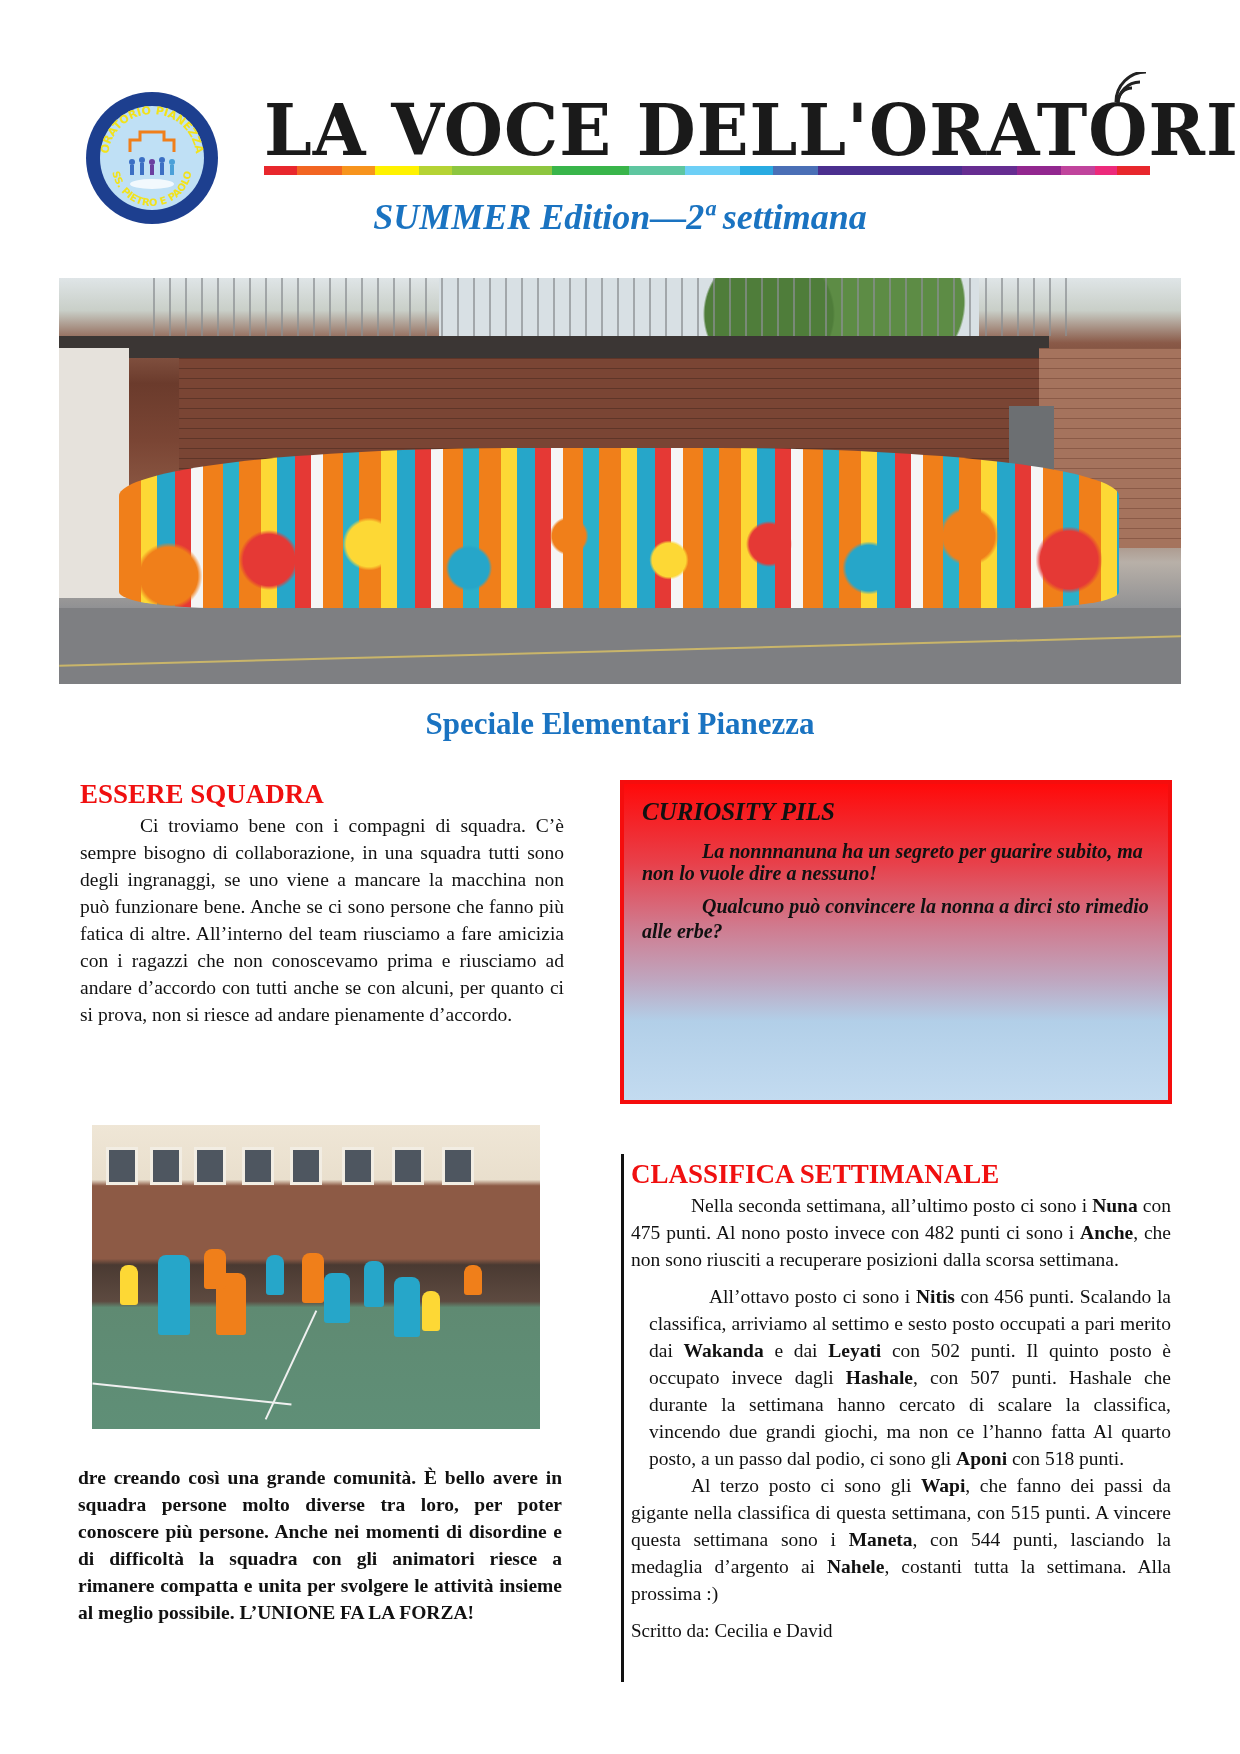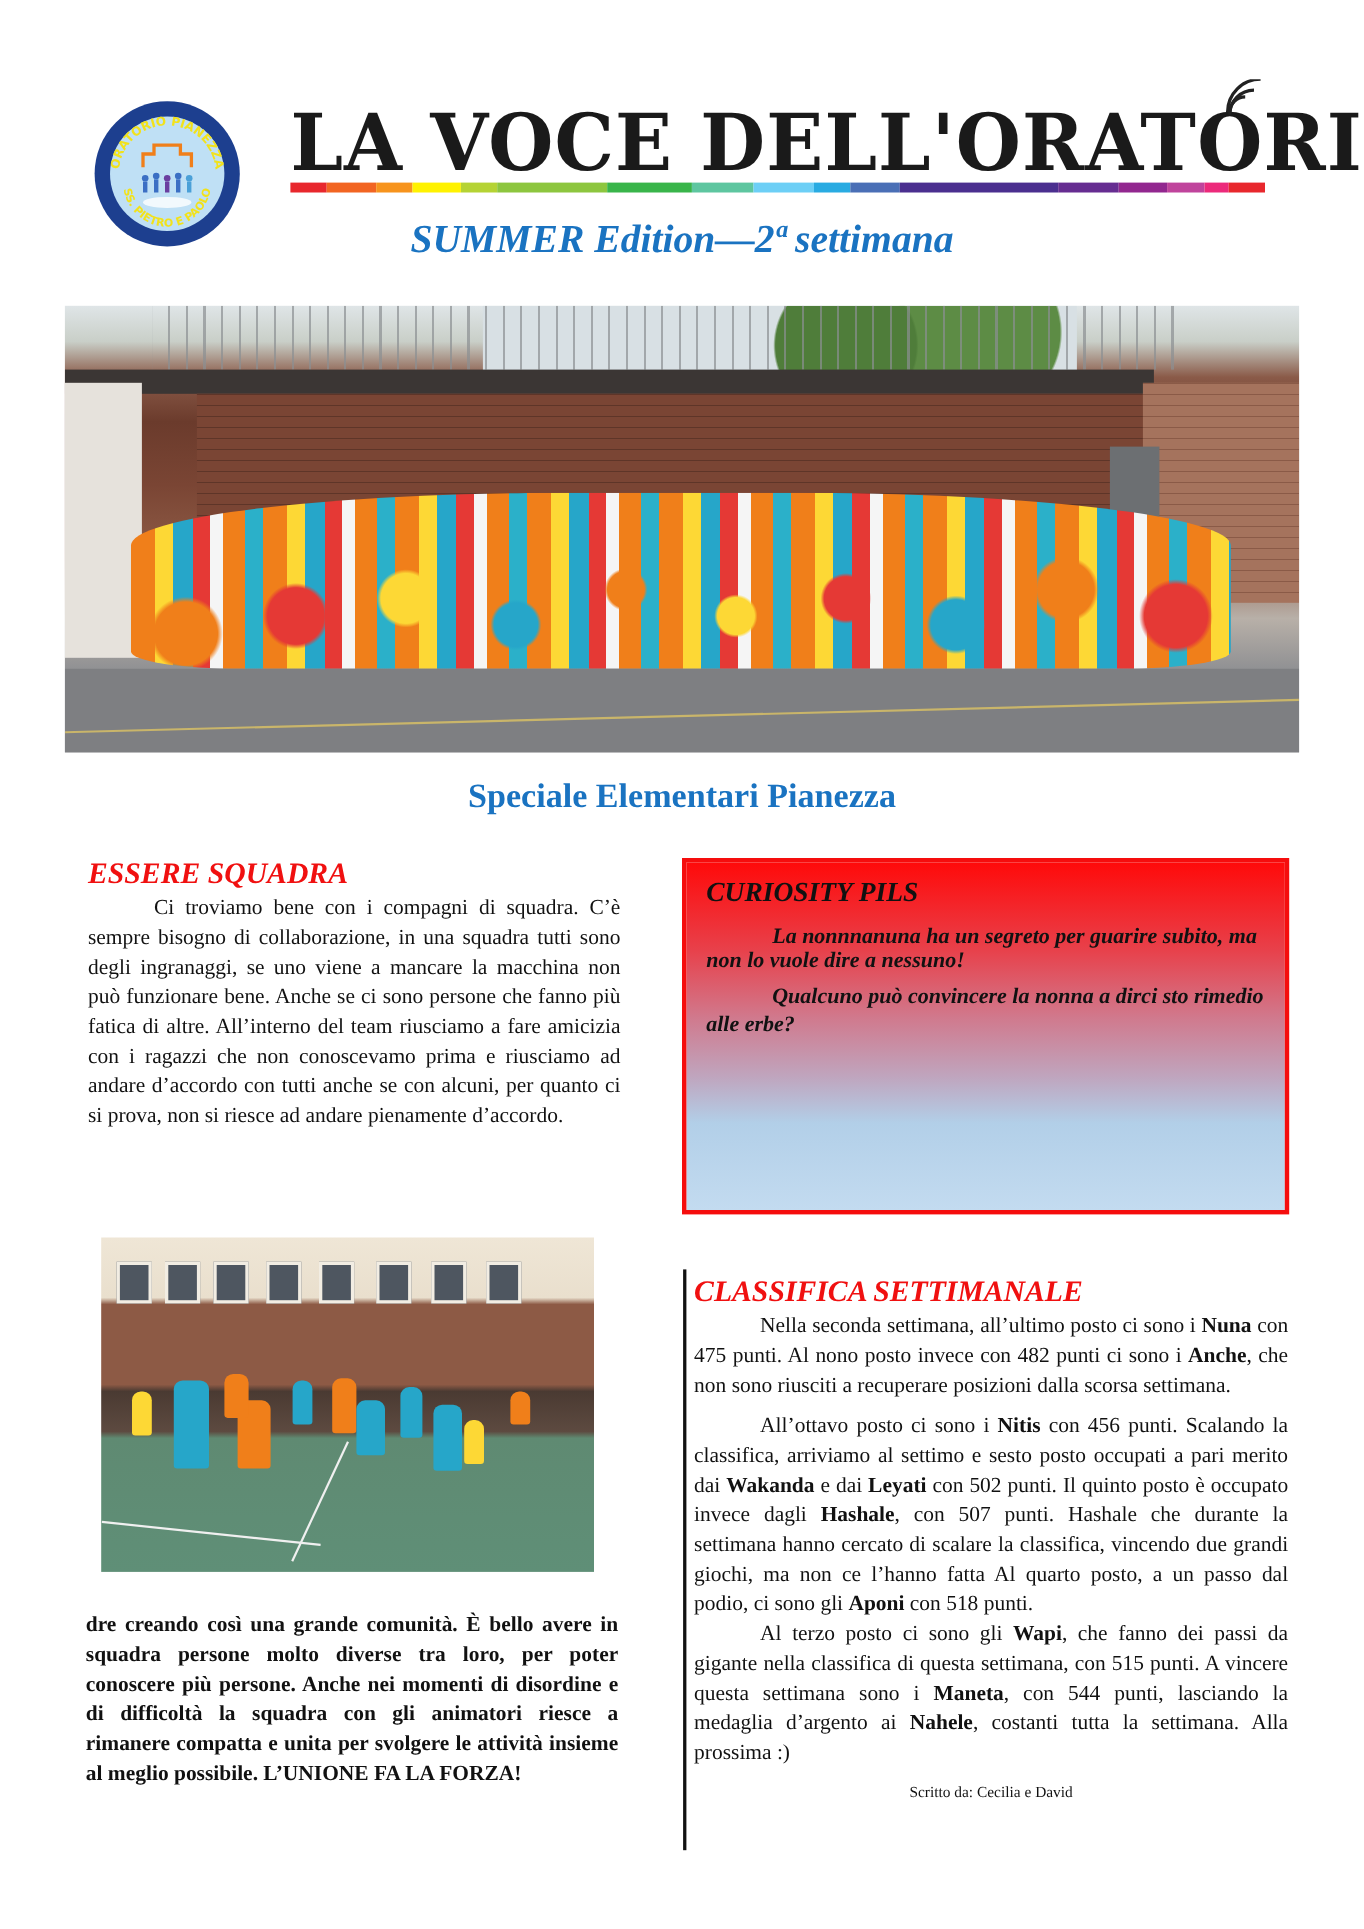--- a/index.html
+++ b/index.html
@@ -54,24 +54,24 @@
                    radial-gradient(circle at 95% 70%,#e53935 0 3%,transparent 3.5%),
                    repeating-linear-gradient(90deg,#f07f1a 0 22px,#fdd835 22px 38px,#26a6c9 38px 56px,#e53935 56px 72px,#f5f5f5 72px 84px,#f07f1a 84px 104px,#2bb0c9 104px 120px); }
   .hero .ground { position:absolute; left:0; top:330px; width:1122px; height:76px; background:#7e7f82; }
   .hero .line1 { position:absolute; left:0; top:372px; width:1122px; height:2px; background:#c9b56a; transform:rotate(-1.5deg); }
 
   
   .special { position:absolute; left:0; width:1240px; top:706px; text-align:center;
              font-weight:bold; font-size:31px; color:#1a73c1; }
 
   
-  .art-title { font-style:italic; font-weight:bold; font-size:27px; color:#f01010; margin:0; line-height:32px; }
+  .art-title { font-weight:bold; font-size:27px; color:#f01010; margin:0; line-height:32px; }
   .p { font-size:19.5px; line-height:27px; text-align:justify; margin:0 0 10px 0; }
   .p.indent { text-indent:60px; }
-  .sig { font-size:14px; line-height:27px; margin:0;text-align:center; }
+  .sig { font-size:19px; line-height:27px; margin:0; }
 
   .col-left { position:absolute; left:80px; top:778px; width:484px; }
   .col-left-bottom { position:absolute; left:78px; top:1464px; width:484px;font-weight:bold; }
 
   .photo2 { position:absolute; left:92px; top:1125px; width:448px; height:304px; overflow:hidden;
             background:linear-gradient(180deg,#efe6d6 0%,#e9dfcd 18%,#8d5a45 20%,#8d5a45 44%,#4a3a32 46%,#5d4a40 58%,#5f8a72 60%,#5f8f77 100%); }
   .photo2 .win { position:absolute; top:22px; width:26px; height:32px; background:#4e5660; border:3px solid #f2ede3; }
   .photo2 .kid { position:absolute; width:26px; height:60px; border-radius:8px 8px 3px 3px; }
   .photo2 .line { position:absolute; background:#f0f0f0; }
 
@@ -82,21 +82,21 @@
   .cur-title { position:absolute; left:18px; top:14px; font-style:italic; font-weight:bold;
                font-size:25px; color:#111; margin:0; }
   .cur-body { position:absolute; left:18px; top:56px; width:510px; }
   .cur-p { font-style:italic; font-weight:bold; font-size:20px; line-height:25px; margin:0 0 8px 0; color:#111; }
   .cur-p.indent { text-indent:60px; }
 
   
   .divider { position:absolute; left:621px; top:1154px; width:3px; height:528px; background:#111; }
   .col-right { position:absolute; left:631px; top:1158px; width:540px; }
   .col-right .p { margin-bottom:10px; }
-  .p.tight { margin-bottom:0; }
+  .p.tight { margin-bottom:0;margin-left:18px; }
 </style>
 </head>
 <body>
 
 <div class="logo">
   <svg viewBox="0 0 132 132">
     <defs>
       <path id="arcTop" d="M 22 66 A 44 44 0 0 1 110 66"></path>
       <path id="arcBot" d="M 26 74 A 40 40 0 0 0 106 74"></path>
     </defs>

